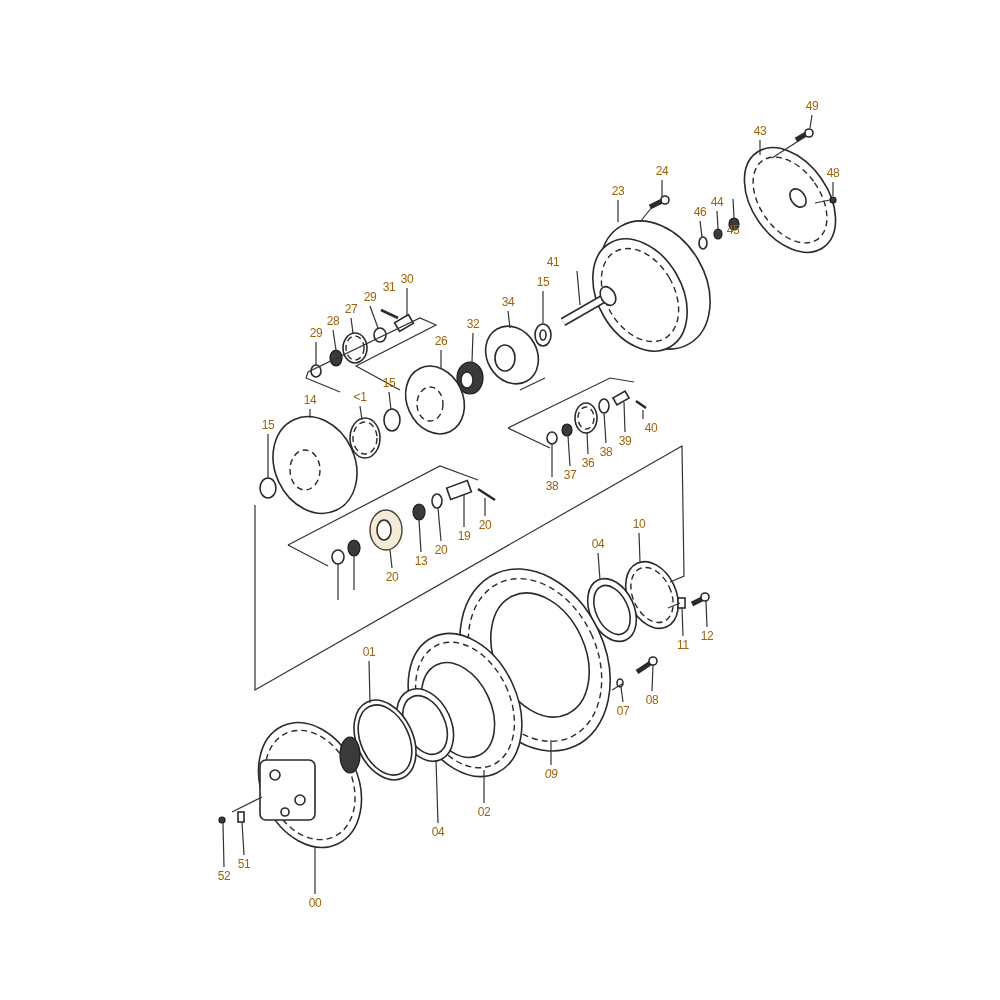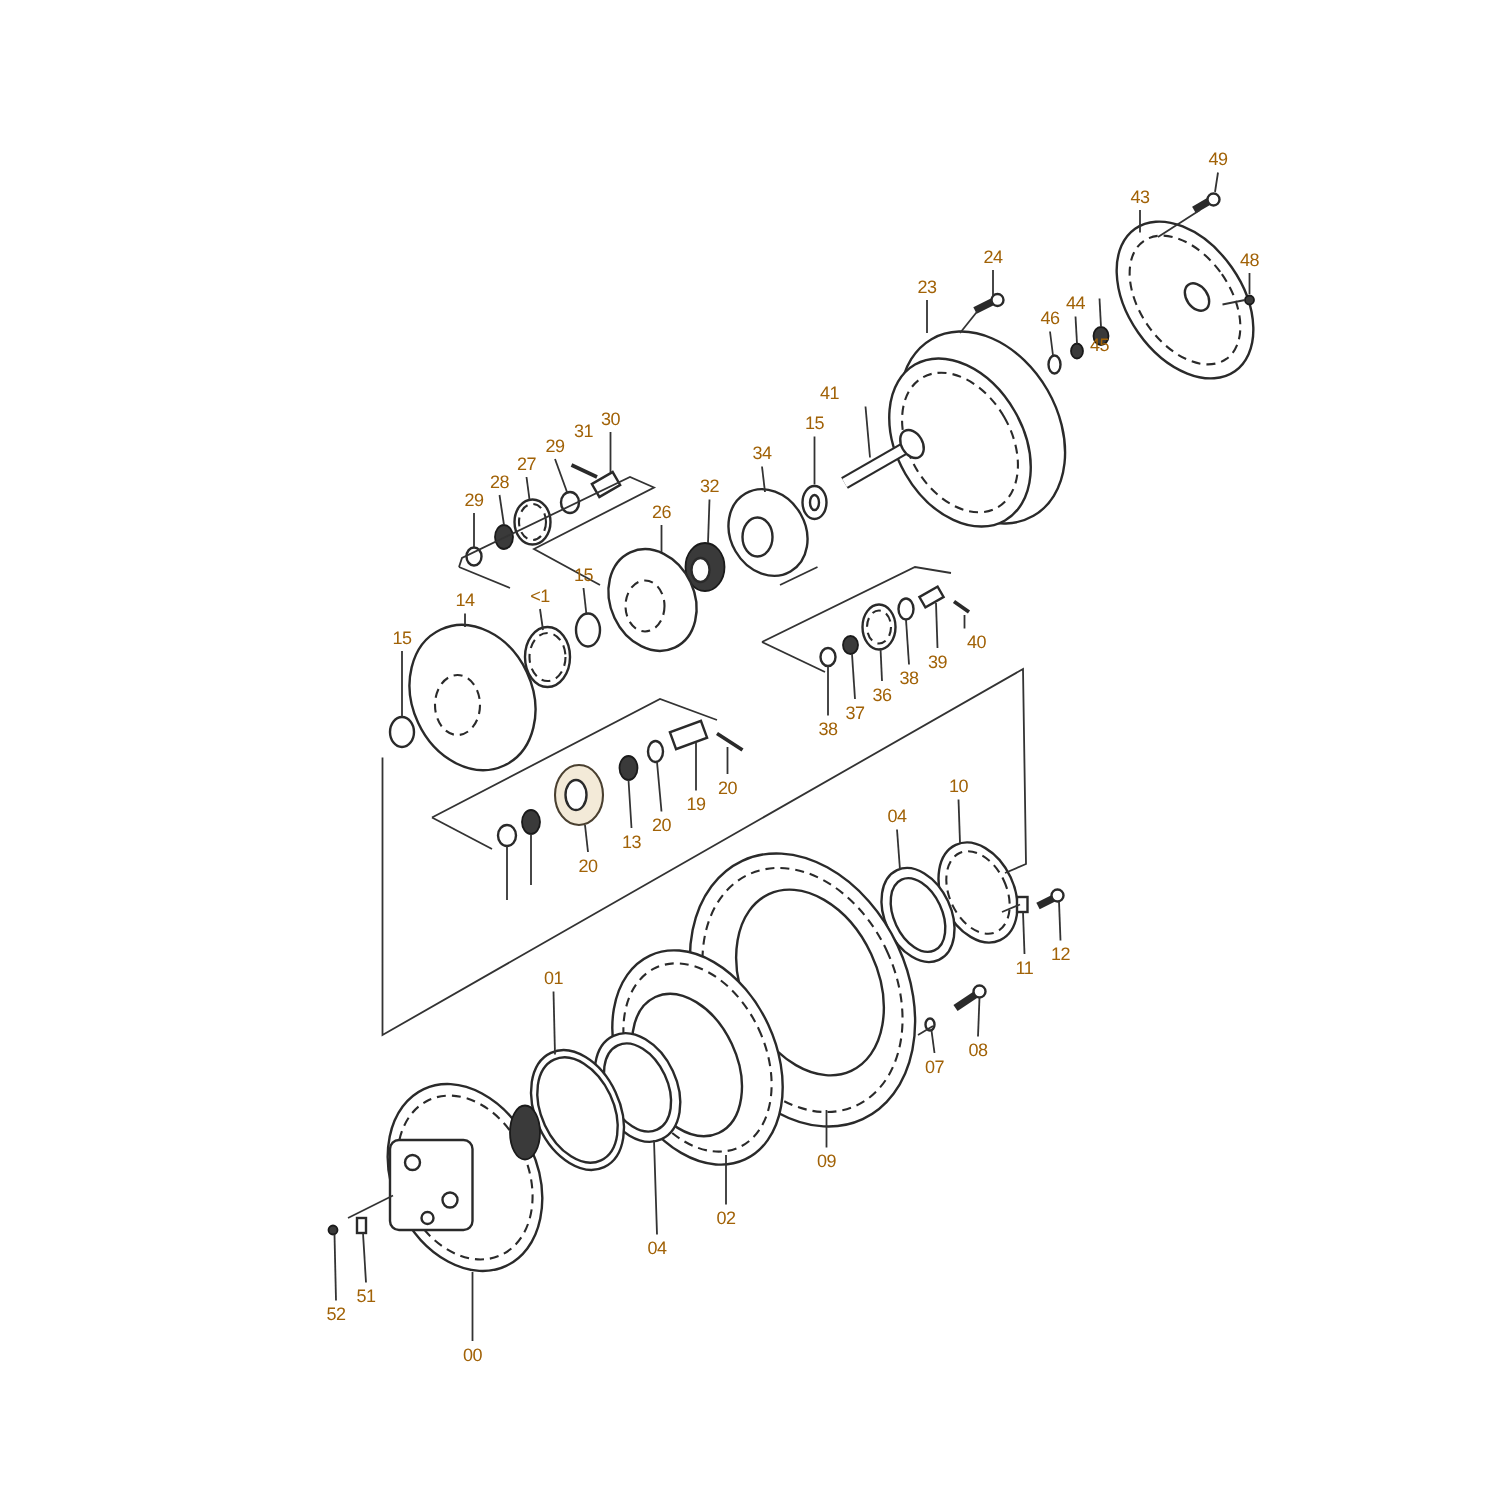--- a/index.html
+++ b/index.html
@@ -276,19 +276,19 @@
     <span class="label" style="left: 441px; top: 550px;">20</span>
     <span class="label" style="left: 421px; top: 561px;">13</span>
     <span class="label" style="left: 392px; top: 577px;">20</span>
     <span class="label" style="left: 639px; top: 524px;">10</span>
     <span class="label" style="left: 598px; top: 544px;">04</span>
     <span class="label" style="left: 683px; top: 645px;">11</span>
     <span class="label" style="left: 707px; top: 636px;">12</span>
     <span class="label" style="left: 369px; top: 652px;">01</span>
     <span class="label" style="left: 623px; top: 711px;">07</span>
     <span class="label" style="left: 652px; top: 700px;">08</span>
-    <span class="label" style="left: 551px; top: 774px;">09</span>
+    <span class="label" style="left: 551px; top: 774px; font-style: italic;">09</span>
     <span class="label" style="left: 484px; top: 812px;">02</span>
     <span class="label" style="left: 438px; top: 832px;">04</span>
     <span class="label" style="left: 244px; top: 864px;">51</span>
     <span class="label" style="left: 224px; top: 876px;">52</span>
     <span class="label" style="left: 315px; top: 903px;">00</span>
   </div>
 
 </body></html>

